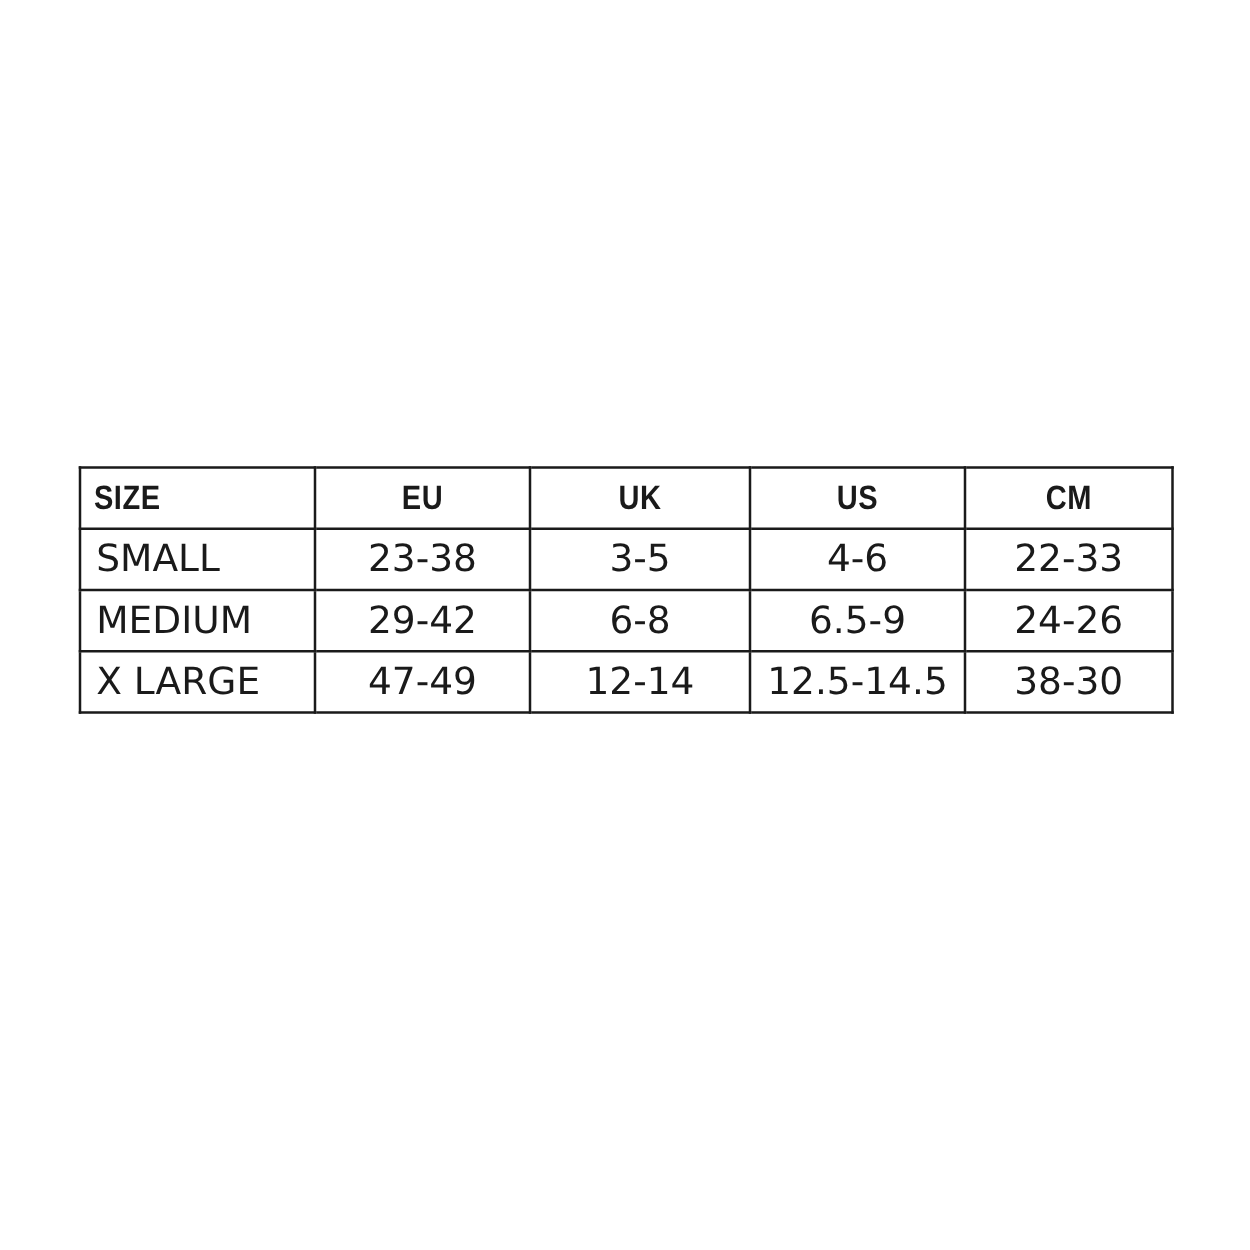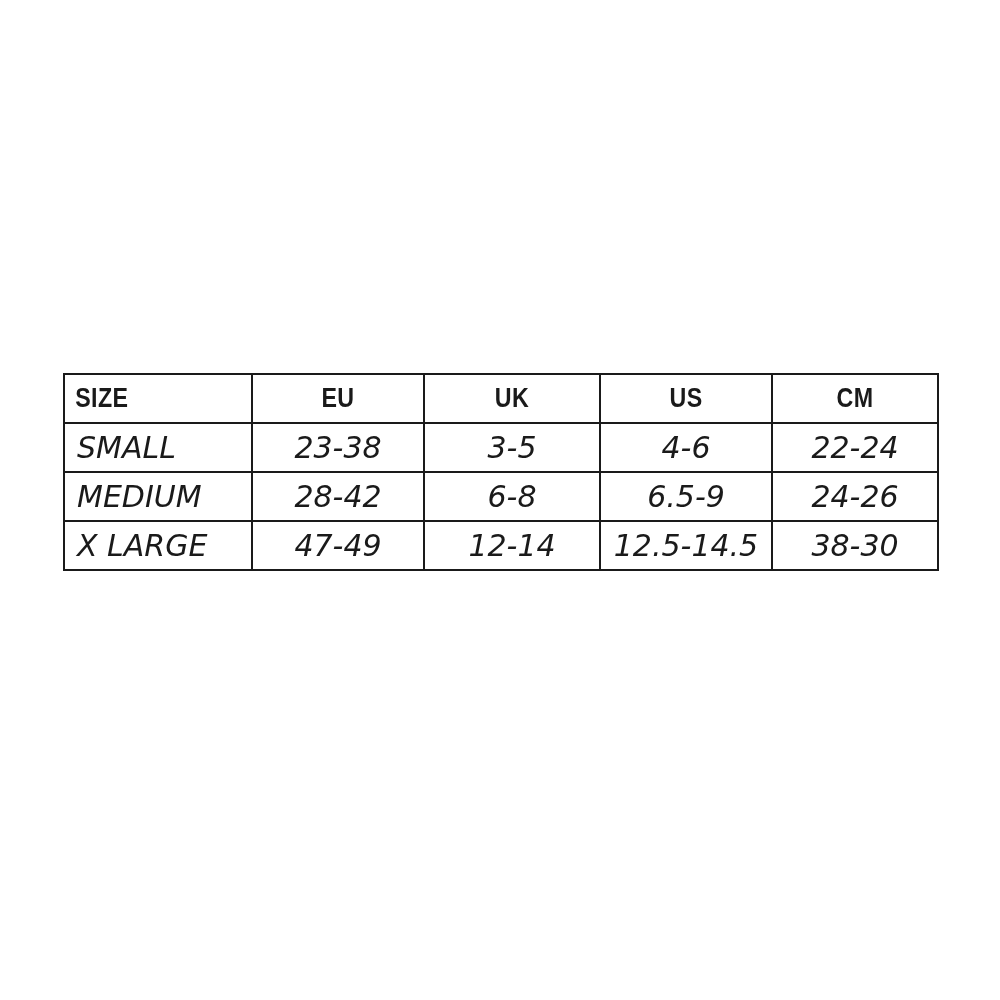--- a/index.html
+++ b/index.html
@@ -63,21 +63,20 @@
   }
   table.size-chart thead th.ctr {
     transform-origin: center center;
   }
 
   
   table.size-chart tbody td {
     font-weight: 400;
     font-size: 30px;
     font-family: "DejaVu Sans", sans-serif;
-    font-style: italic;
   }
   table.size-chart tbody td.left {
     text-align: left;
     padding-left: 12px;
   }
 </style>
 </head>
 <body>
 
 <div id="page">
@@ -98,25 +97,25 @@
           <th class="ctr">US</th>
           <th class="ctr">CM</th>
         </tr>
       </thead>
       <tbody>
         <tr>
           <td class="left">SMALL</td>
           <td>23-38</td>
           <td>3-5</td>
           <td>4-6</td>
-          <td>22-24</td>
+          <td>22-33</td>
         </tr>
         <tr>
           <td class="left">MEDIUM</td>
-          <td>28-42</td>
+          <td>29-42</td>
           <td>6-8</td>
           <td>6.5-9</td>
           <td>24-26</td>
         </tr>
         <tr>
           <td class="left">X LARGE</td>
           <td>47-49</td>
           <td>12-14</td>
           <td>12.5-14.5</td>
           <td>38-30</td>

